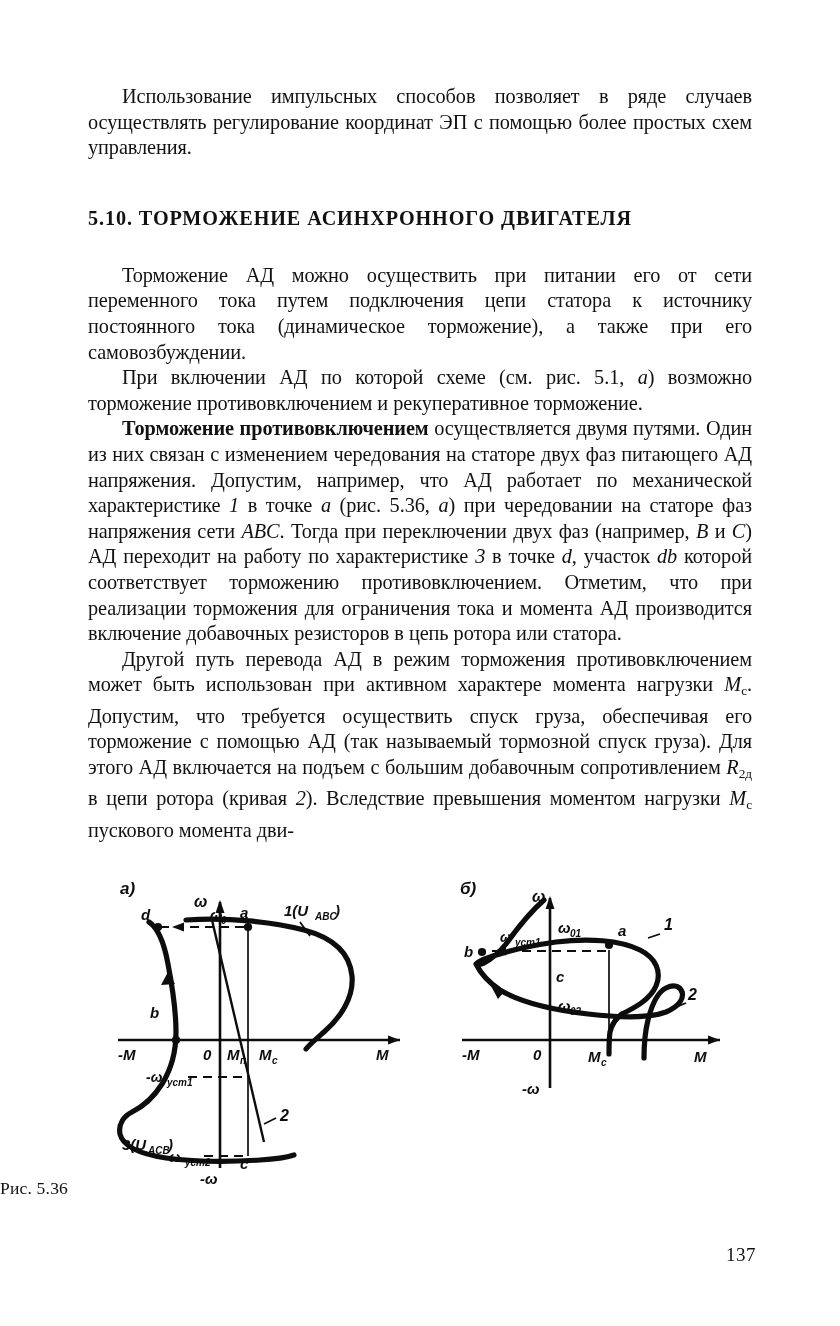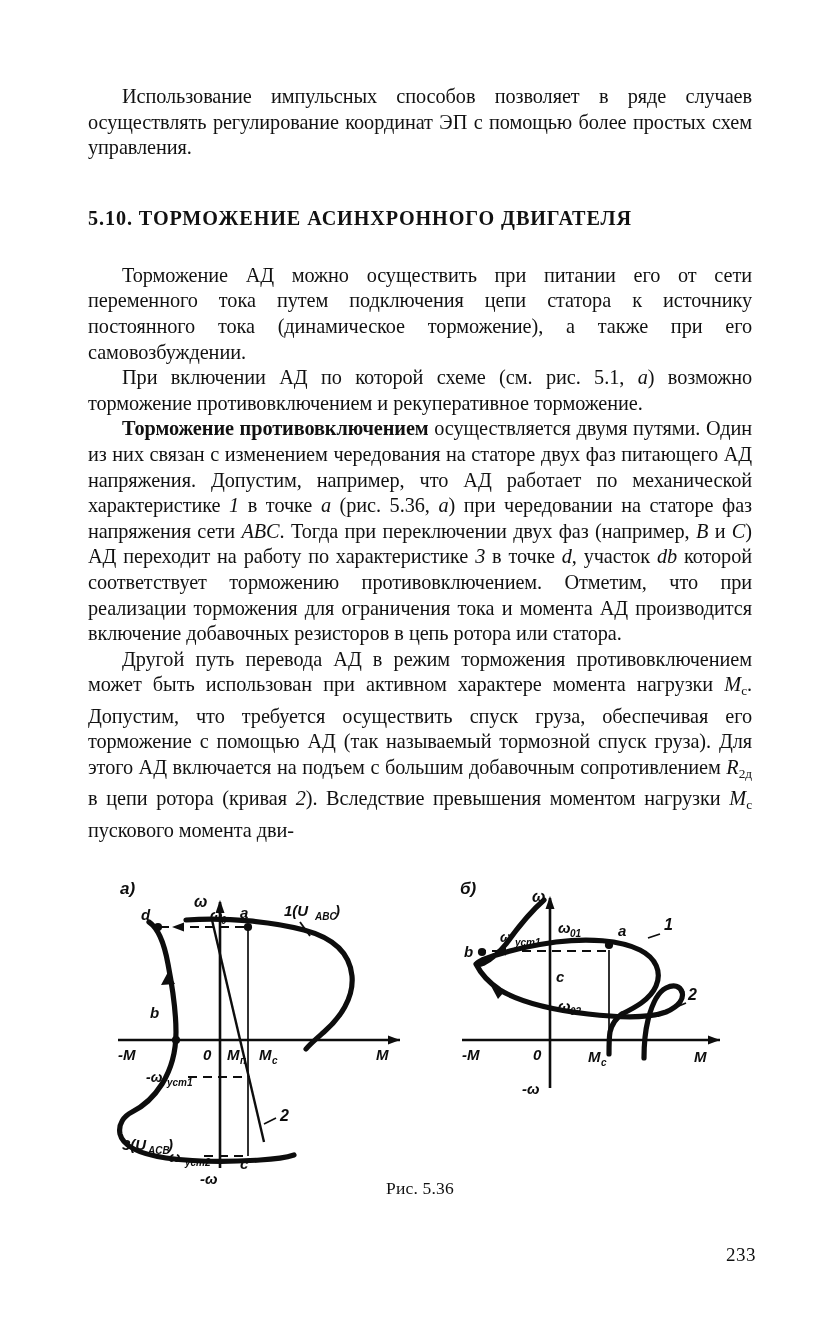--- a/index.html
+++ b/index.html
@@ -45,21 +45,21 @@
 
   
   .figure-wrap{
     position:absolute;
     left:88px;top:872px;
     width:664px;height:330px;
   }
   .figcap{
     position:absolute;
     left:0;top:1178px;width:840px;
-    text-align:center;
+    text-align:left;
     font-size:17.5px;
     letter-spacing:0.2px;
   }
   .pagenum{
     position:absolute;
     left:0;top:1244px;width:756px;
     text-align:right;
     font-size:19px;
     letter-spacing:0.5px;
   }
@@ -248,15 +248,15 @@
           <text class="lbl" x="513" y="194" font-size="10">с</text>
         </g>
         <text class="lbl" x="606" y="190" font-size="15">M</text>
         <text class="lbl" x="434" y="222" font-size="15">-ω</text>
       </g>
     </svg>
   </div>
 
   <div class="figcap">Рис. 5.36</div>
 
-  <div class="pagenum">233</div>
+  <div class="pagenum">137</div>
 
 </div>
 
 </body></html>

